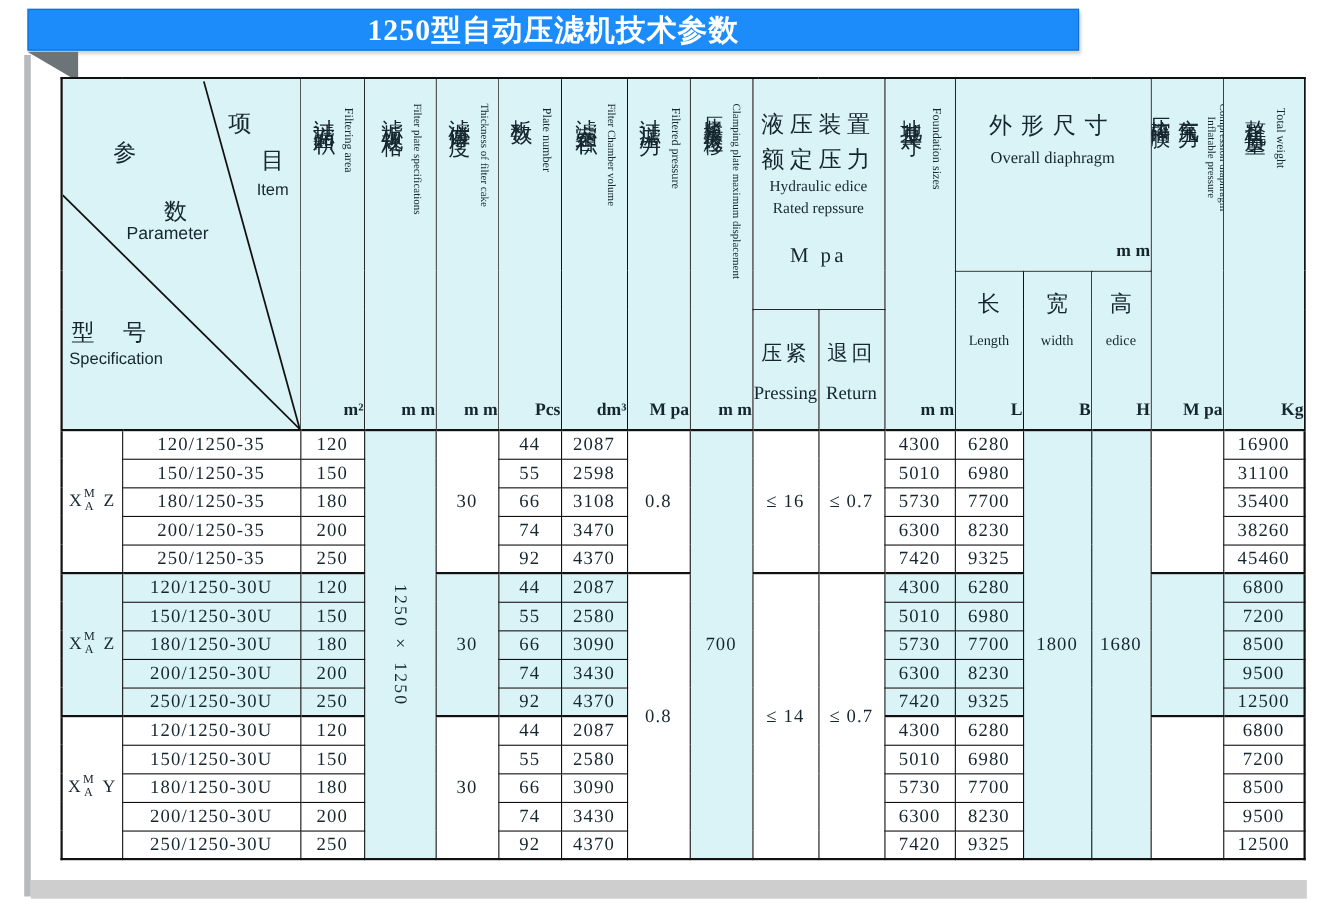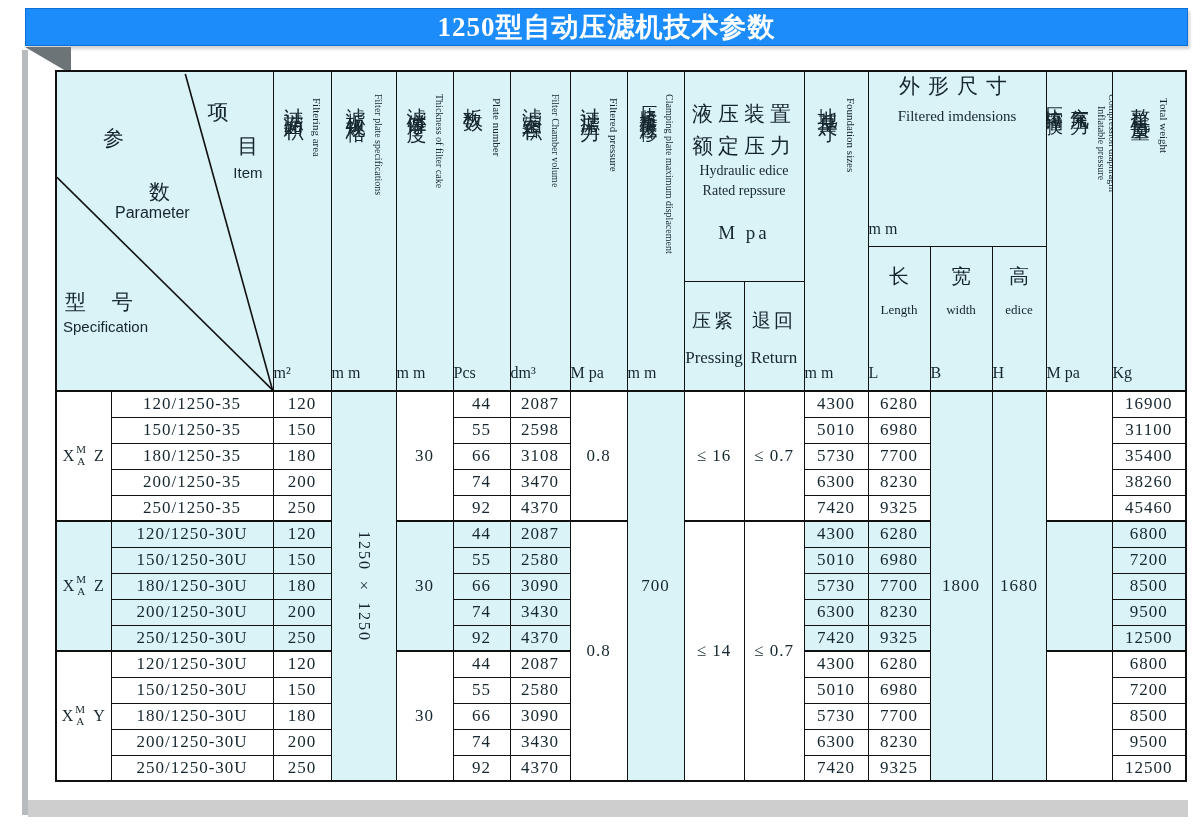--- a/index.html
+++ b/index.html
@@ -1,20 +1,20 @@
 <!DOCTYPE html>
 <html><head>
 <meta charset="utf-8">
 <style>
   * { margin:0; padding:0; box-sizing:border-box; }
   html,body { width:1200px; height:826px; background:#ffffff; overflow:hidden;
     font-family:"Liberation Serif","DejaVu Serif",serif; color:#16262e; }
 
   
-  .banner { position:absolute; left:25px; top:8px; width:1163px; height:38px;
+  .banner { position:absolute; left:25px; top:8px; width:956px; height:38px;
     background:#1b8cfa; border:1px solid #0d6fd6; box-shadow:2px 3px 3px rgba(0,0,0,.18);
     display:flex; align-items:center; justify-content:center; gap:10px;
     color:#ffffff; font-weight:bold; white-space:nowrap; }
   .banner .cn { font-size:27px; letter-spacing:1px; }
   .banner .en { font-size:25px; }
   .fold { position:absolute; left:25px; top:47px; width:0; height:0;
     border-top:27px solid #6d7478; border-left:46px solid transparent; }
   .vbar { position:absolute; left:22px; top:50px; width:6px; height:765px; background:#b7bbbd; }
   .hbar { position:absolute; left:28px; top:800px; width:1160px; height:17px; background:#cecece; }
 
@@ -32,28 +32,28 @@
 
   
   .vhead { display:flex; justify-content:center; align-items:flex-start; padding-top:20px; gap:3px; }
   .cn-v { writing-mode:vertical-rl; text-orientation:upright; font-size:20px; letter-spacing:5px;
           font-family:"Liberation Sans",sans-serif; }
   .cn-v.small { font-size:18px; letter-spacing:3px; }
   .cn-v2 { writing-mode:vertical-lr; text-orientation:upright; font-size:19px; letter-spacing:3px;
           white-space:pre-line; font-family:"Liberation Sans",sans-serif; }
   .en-v { writing-mode:vertical-rl; font-size:11px; margin-top:6px; letter-spacing:0; white-space:pre-line; }
   .en-v.tiny { font-size:10px; margin-top:2px; }
-  .unit { position:absolute; bottom:8px; left:0; right:0; text-align:left; font-size:16px; }
+  .unit { position:absolute; bottom:8px; left:0; right:0; text-align:right; font-size:16px;font-weight:bold; }
 
   .hyd { text-align:center; padding-top:26px; }
   .hyd .c { font-size:21px; letter-spacing:5px; font-family:"Liberation Sans",sans-serif; line-height:1.5; }
   .hyd .e { font-size:14px; line-height:1.4; }
   .hyd .u { font-size:19px; margin-top:22px; letter-spacing:3px; }
 
-  .ovr { text-align:center; }
+  .ovr { text-align:center; padding-top:28px; }
   .ovr .c { font-size:21px; letter-spacing:8px; font-family:"Liberation Sans",sans-serif; }
   .ovr .e { font-size:15px; margin-top:8px; }
 
   .dim { text-align:center; padding-top:16px; }
   .dim .c { font-size:20px; font-family:"Liberation Sans",sans-serif; }
   .dim .e { font-size:13px; margin-top:12px; }
 
   .sub { text-align:center; padding-top:26px; }
   .sub .c { font-size:19px; letter-spacing:3px; font-family:"Liberation Sans",sans-serif; }
   .sub .e { font-size:17px; margin-top:14px; }
@@ -186,21 +186,21 @@
       <th rowspan="3">
         <div class="vhead">
             <div class="cn-v">地基尺寸</div>
         <div class="en-v">Foundation sizes</div>
           </div>
         <div class="unit">m m</div>
       </th>
       <th colspan="3">
         <div class="ovr">
           <div class="c">外形尺寸</div>
-          <div class="e">Filtered imdensions</div>
+          <div class="e">Overall diaphragm</div>
         </div>
         <div class="unit">m m</div>
       </th>
       <th rowspan="3">
         <div class="vhead">
             <div class="cn-v2">压榨隔膜
 充气压力</div>
         <div class="en-v tiny">Compression diaphragm
 Inflatable pressure</div>
           </div>

